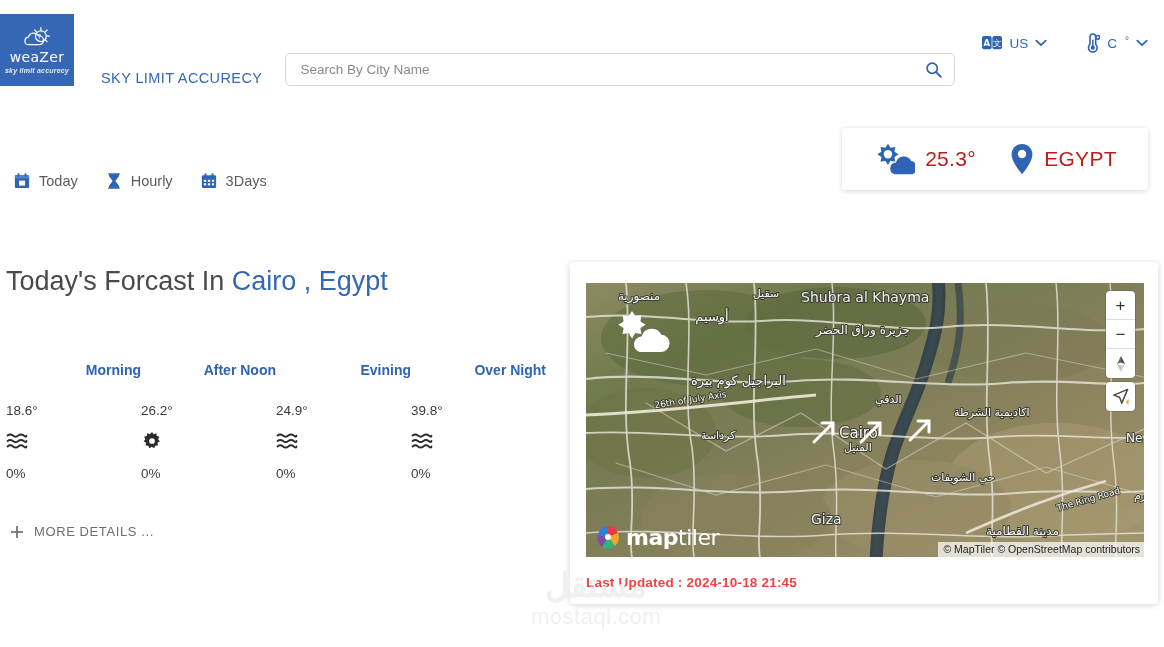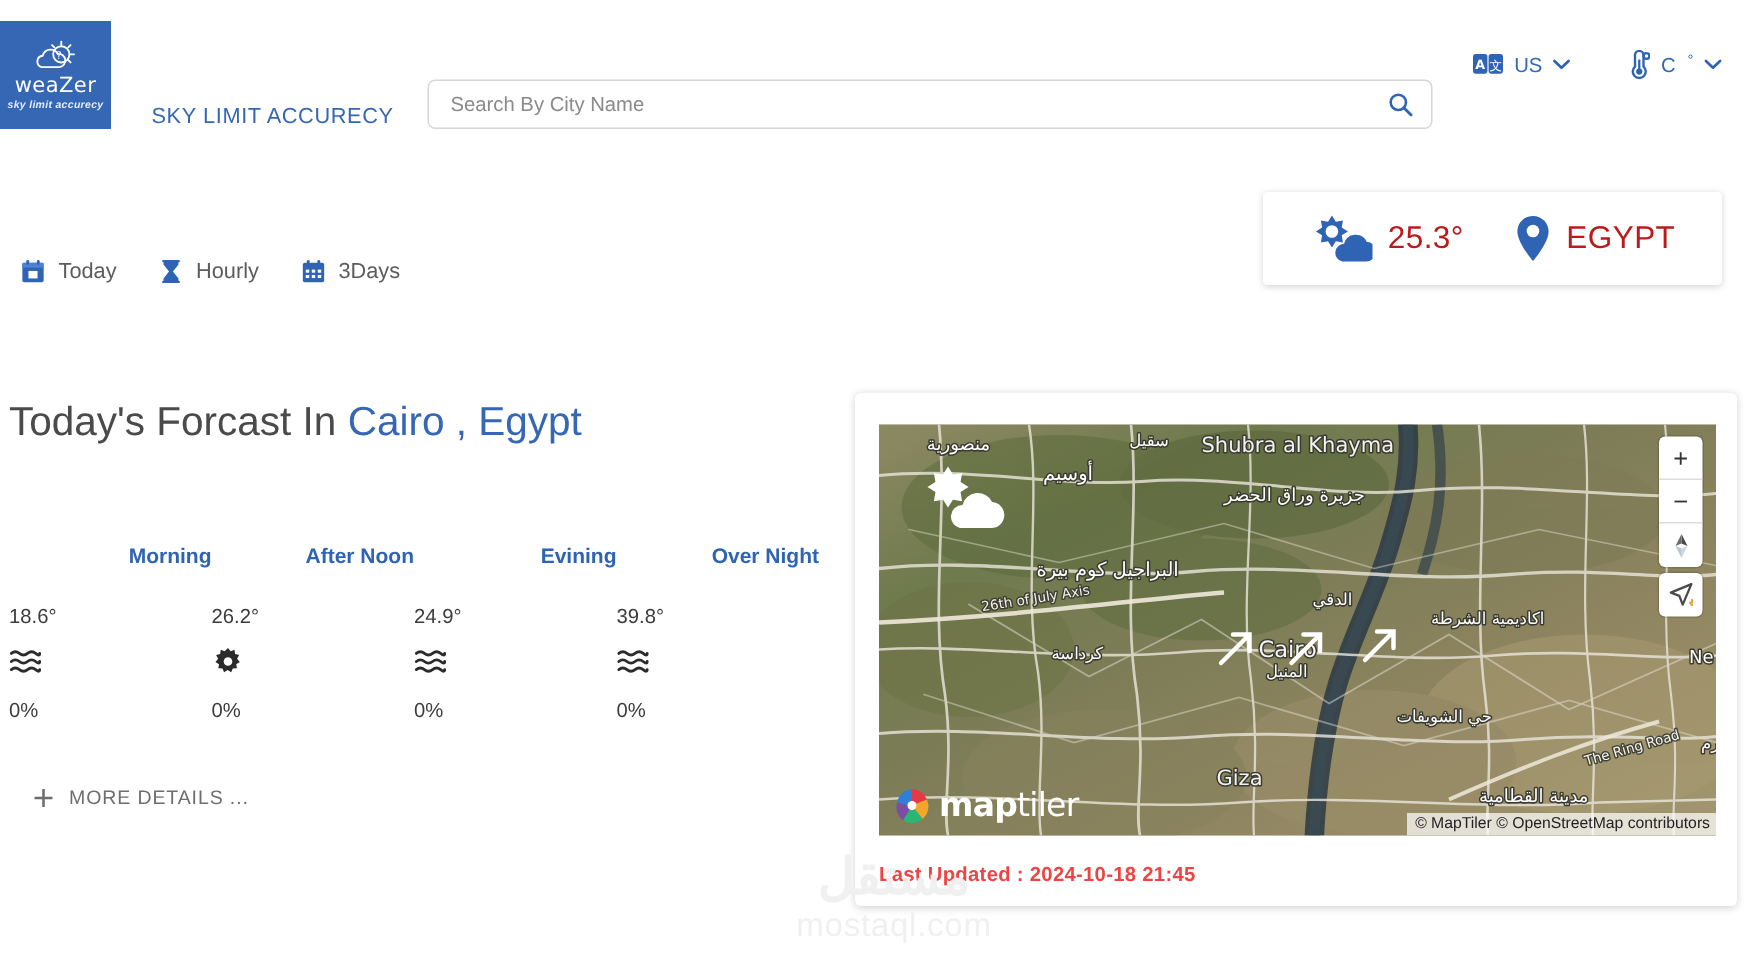--- a/index.html
+++ b/index.html
@@ -171,21 +171,21 @@
     font-size: 13.5px;
     color: #3c3c3c;
     margin-bottom: 14px;
   }
   .period-cond { height: 22px; margin-bottom: 12px; }
   .cond-icon { width: 22px; height: 18px; display: block; }
   .period-precip { font-size: 13.5px; color: #3c3c3c; }
 
   .more-details {
     position: absolute;
-    left: 22px;
+    left: 10px;
     top: 524px;
     display: flex;
     align-items: center;
     gap: 10px;
     color: #6e6e6e;
     font-size: 13px;
     letter-spacing: .6px;
     cursor: pointer;
   }
   .plus-icon { width: 14px; height: 14px; flex: none; }

